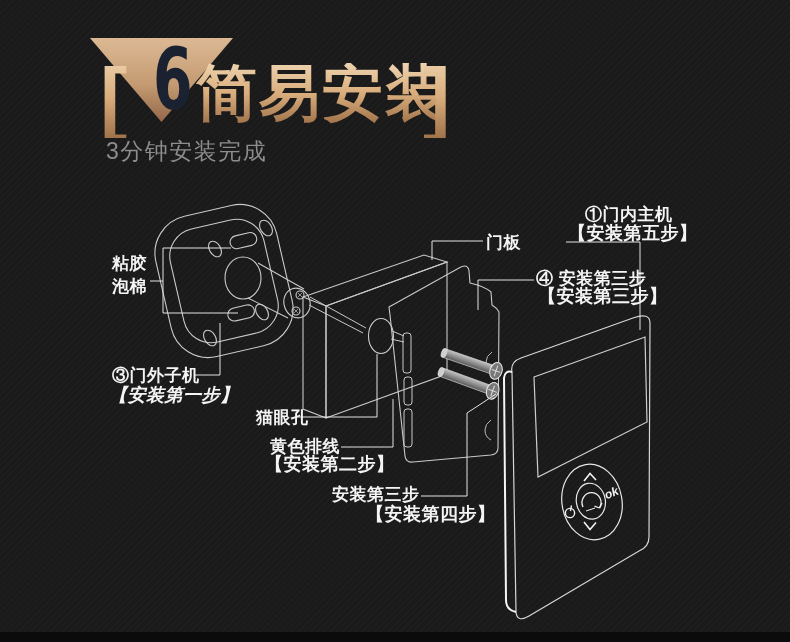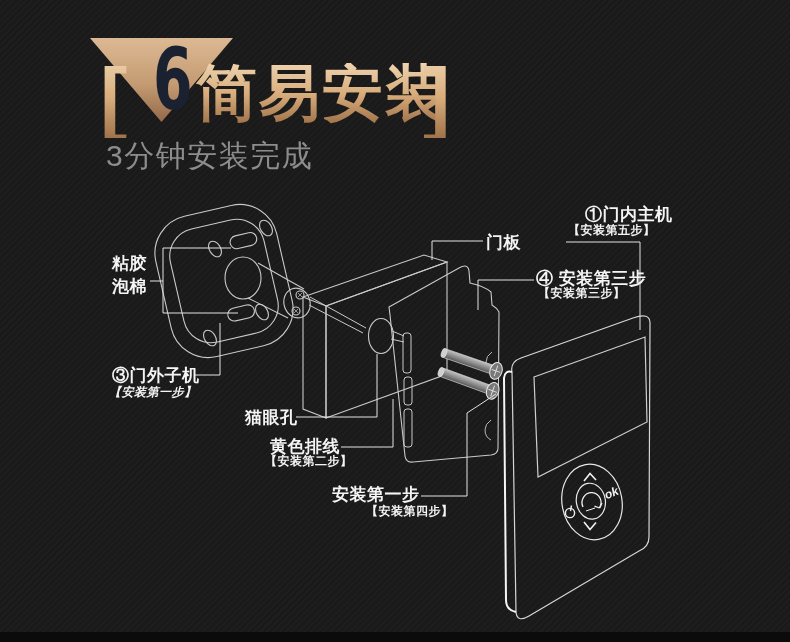--- a/index.html
+++ b/index.html
@@ -29,27 +29,27 @@
     color:transparent;-webkit-text-fill-color:transparent;
   }
   .brk{position:absolute;top:56px;font-size:82px;font-weight:bold;line-height:1;}
   .brk-l{left:100px;}
   .brk-r{left:423px;}
   .title{
     position:absolute;left:196px;top:63px;font-size:61px;font-weight:bold;
     line-height:1;letter-spacing:2px;white-space:nowrap;
   }
   .subtitle{
-    position:absolute;left:106px;top:136px;font-size:30px;color:#8d8d8d;
+    position:absolute;left:106px;top:136px;font-size:23px;color:#8d8d8d;
     letter-spacing:1.5px;white-space:nowrap;
   }
   
   .lbl{position:absolute;color:#f4f4f4;font-size:17px;font-weight:bold;
        letter-spacing:0.5px;white-space:nowrap;line-height:1.2;}
-  .step{position:absolute;color:#f4f4f4;font-size:12px;font-weight:bold;
+  .step{position:absolute;color:#f4f4f4;font-size:18px;font-weight:bold;
         letter-spacing:0.5px;white-space:nowrap;line-height:1.2;}
   .foam-line{display:block;line-height:23px;}
   svg.diagram{position:absolute;left:0;top:0;}
 </style>
 </head>
 <body>
 
 <div class="canvas">
 
   <div class="tri"></div>
@@ -171,22 +171,22 @@
   <div class="step" style="left:109px;top:385px;font-style:italic;">【安装第一步】</div>
 
   <div class="lbl" style="left:486px;top:233px;text-align:right;">门板</div>
 
   <div class="lbl" style="left:570px;top:205px;padding-left:15px;">①门内主机</div>
   <div class="step" style="left:568px;top:223px;">【安装第五步】</div>
 
   <div class="lbl" style="left:536px;top:269px;">④ 安装第三步</div>
   <div class="step" style="left:530px;top:286px;margin-left:8px;">【安装第三步】</div>
 
-  <div class="lbl" style="left:245px;top:408px;">猫眼孔</div>
+  <div class="lbl" style="left:256px;top:408px;">猫眼孔</div>
 
   <div class="lbl" style="left:270px;top:437px;">黄色排线</div>
   <div class="step" style="left:265px;top:454px;">【安装第二步】</div>
 
-  <div class="lbl" style="left:332px;top:485px;">安装第一步</div>
+  <div class="lbl" style="left:332px;top:485px;">安装第三步</div>
   <div class="step" style="left:336px;top:504px;margin-left:30px;">【安装第四步】</div>
 
   <div class="bottom-bar"></div>
 </div>
 
 </body></html>

